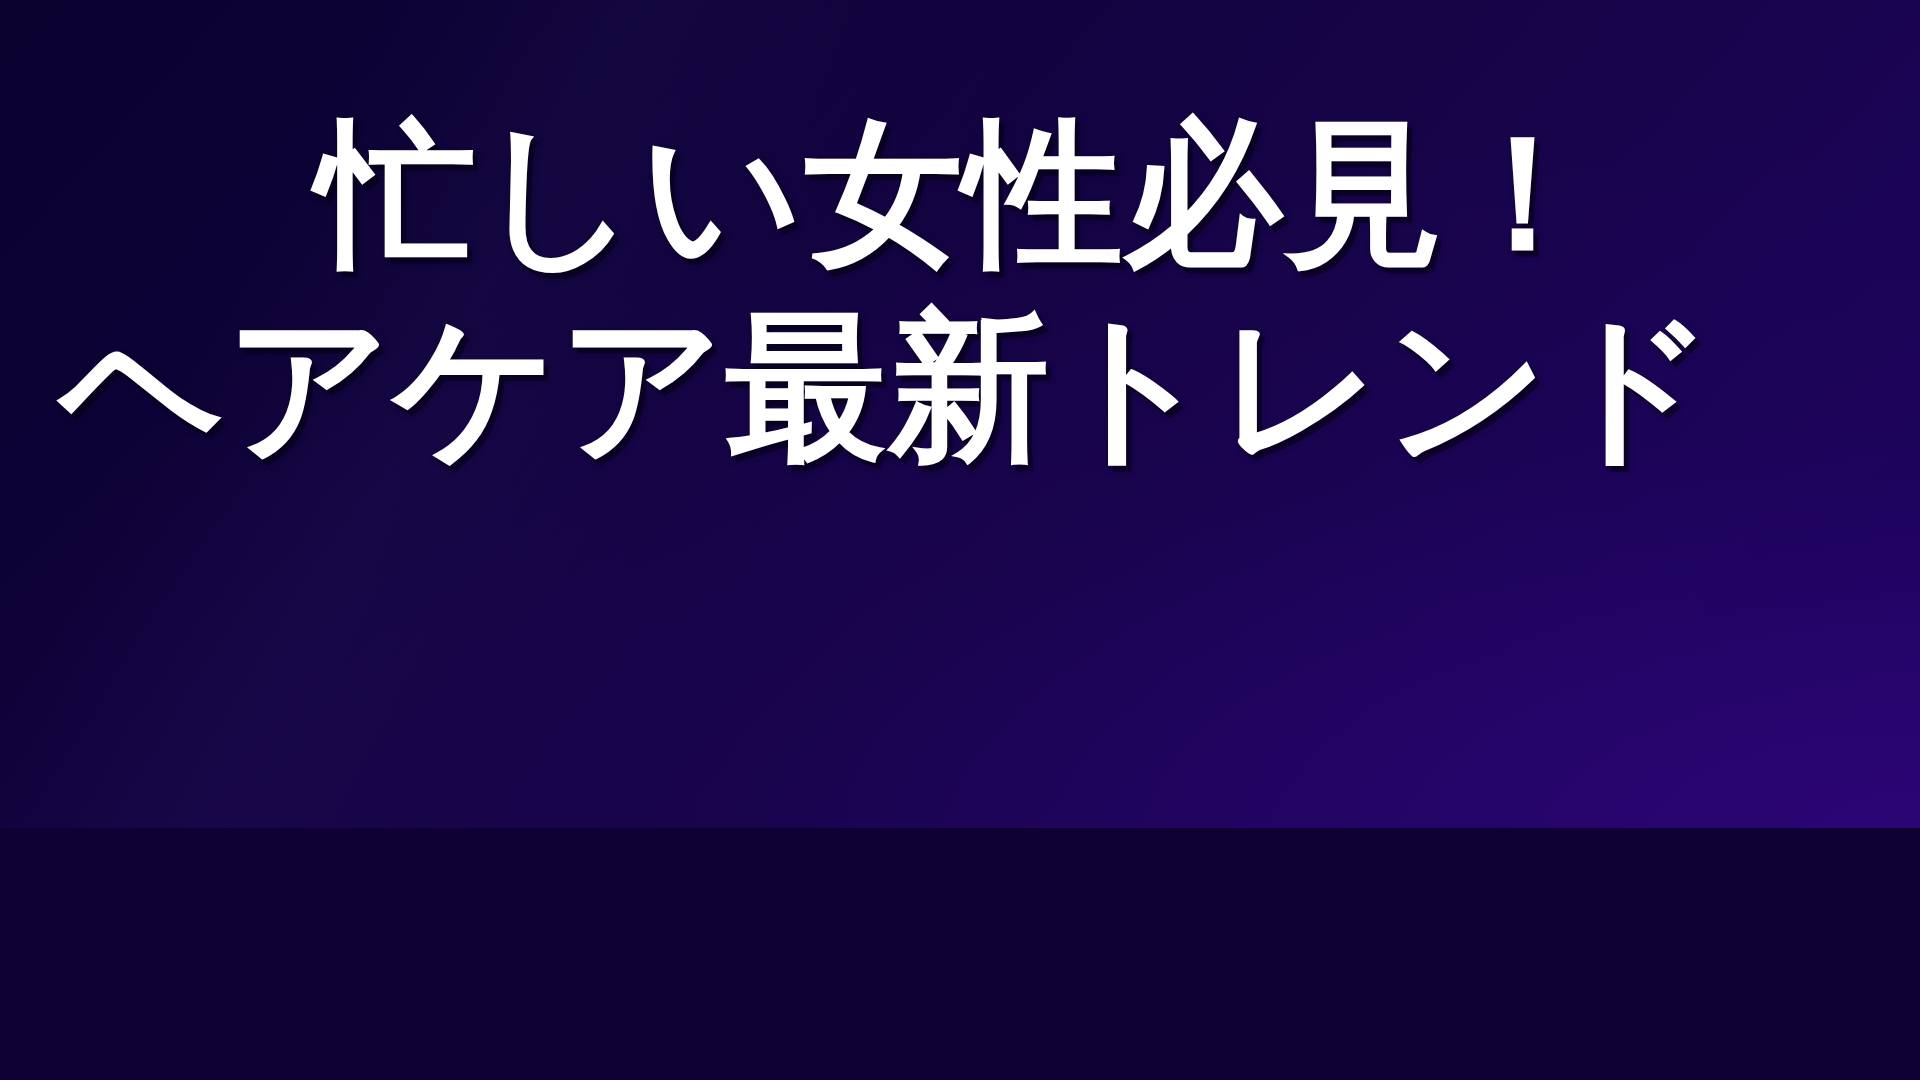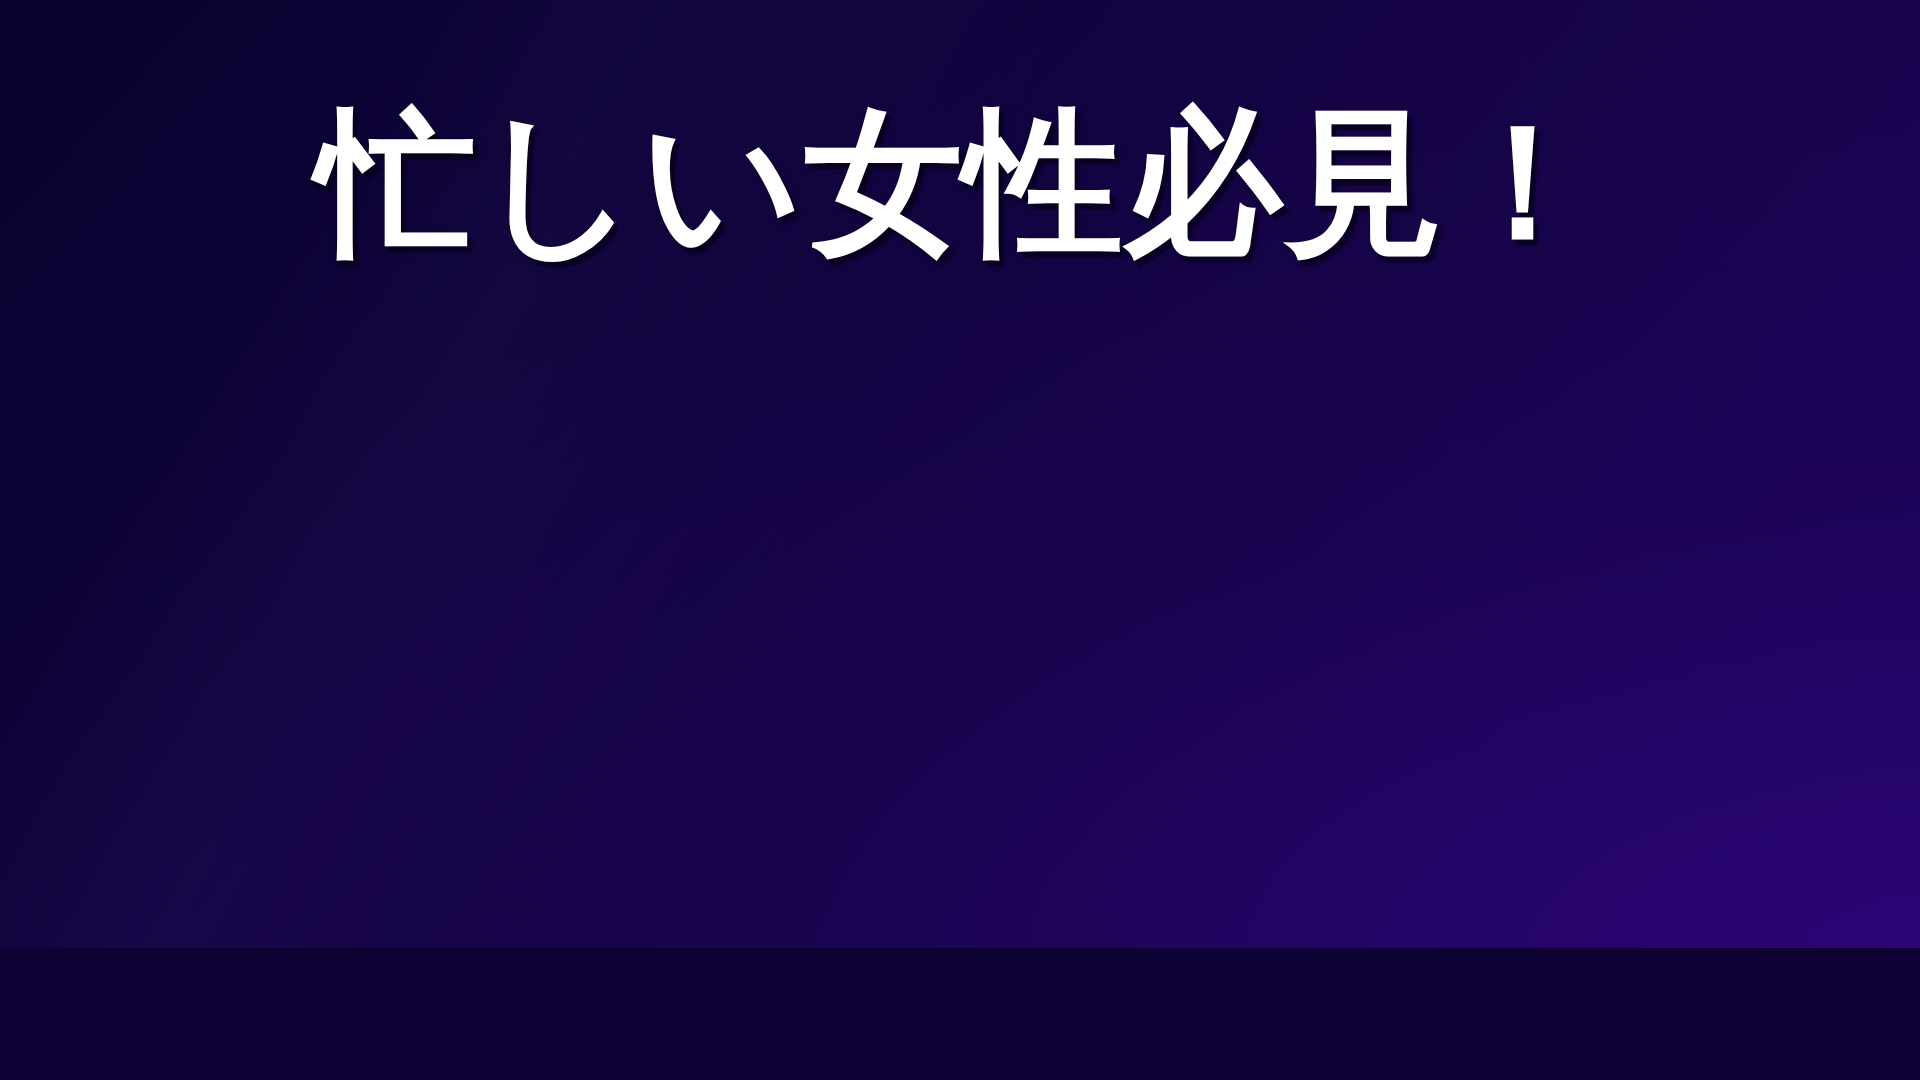--- a/index.html
+++ b/index.html
@@ -8,23 +8,23 @@
     padding: 0;
     width: 1920px;
     height: 1080px;
     overflow: hidden;
     background: #0d0233;
   }
 
   #slide {
     position: relative;
     width: 1920px;
-    height: 948px;
+    height: 828px;
     overflow: hidden;
-    font-family: Liberation Mono, monospace;
+    font-family: Liberation Serif, serif;
     
     background:
       radial-gradient(ellipse 150% 120% at 100% 100%,
          rgba(45, 5, 120, 0.85) 0%,
          rgba(30, 3, 90, 0.35) 40%,
          rgba(13, 2, 51, 0.0) 72%),
       linear-gradient(132deg,
          #0b0230 0%,
          #0d0235 18%,
          #130341 42%,
@@ -93,16 +93,17 @@
 
 <div id="slide">
 
   <div id="sheen"></div>
 
   <div id="headline">
 
     <div class="line line-1">忙しい女性必見！</div>
 
 
+    <div class="line line-3">ヘアケア最新トレンド</div>
 
   </div>
 
 </div>
 
 </body></html>

